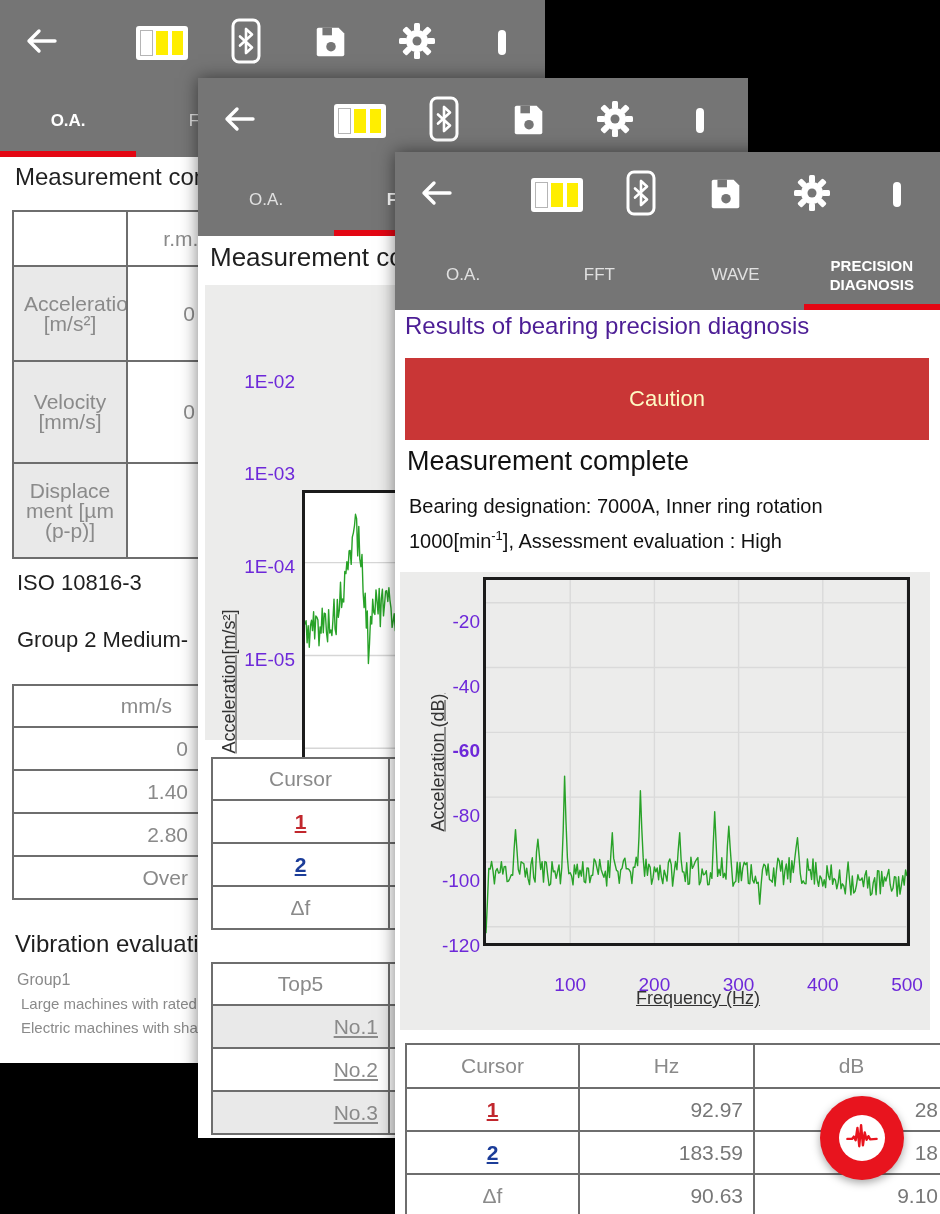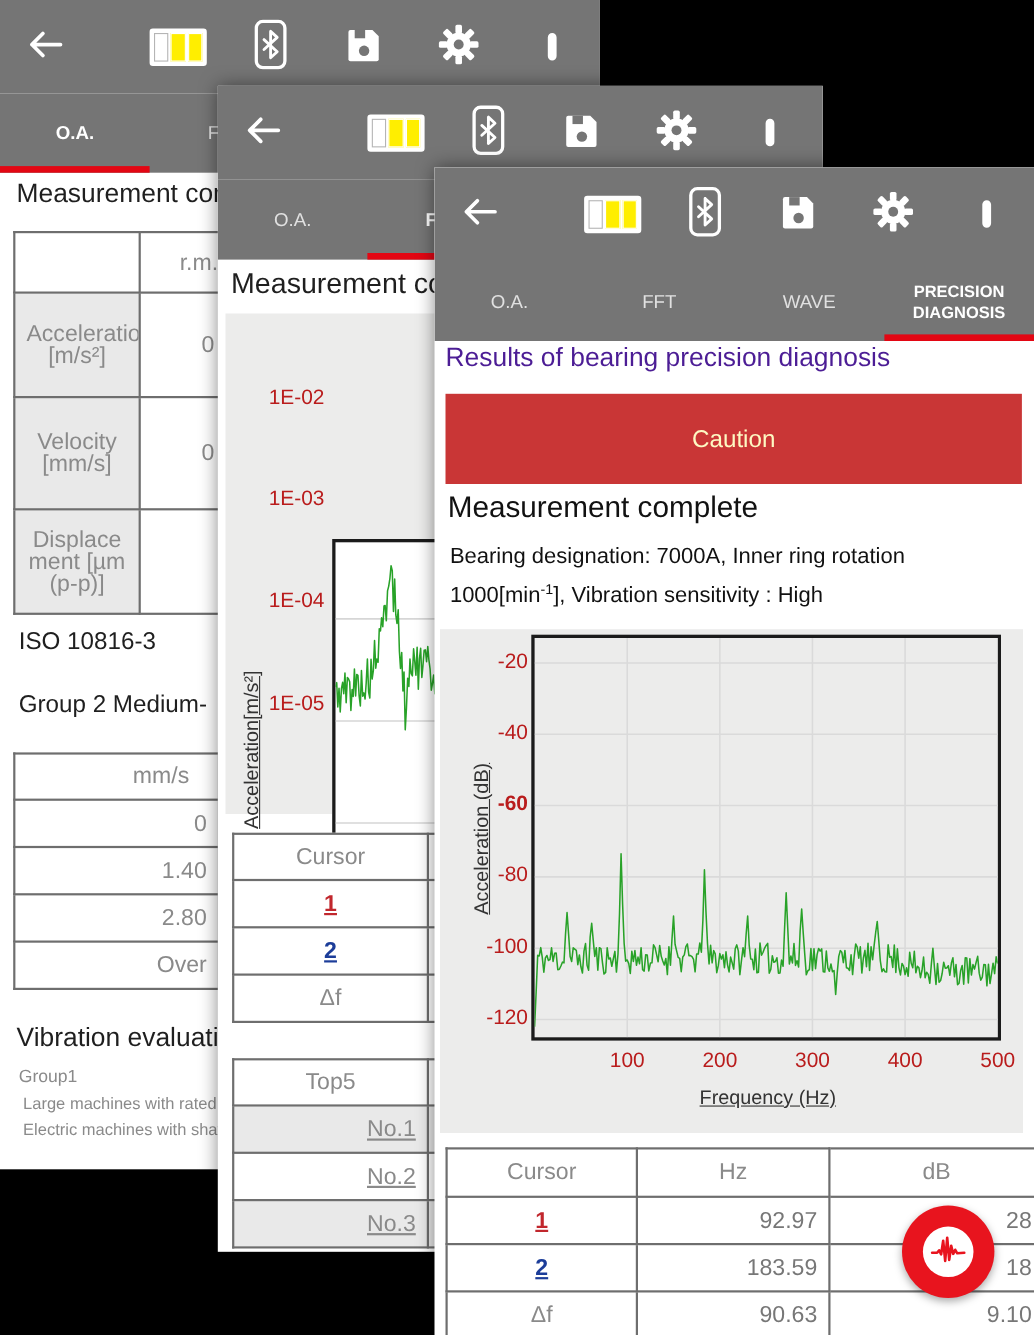--- a/index.html
+++ b/index.html
@@ -42,21 +42,21 @@
   td.ctr{text-align:center;}
   .lnk{font-weight:bold;text-decoration:underline;}
   .lnk.red{color:#c1272d;}
   .lnk.blue{color:#1c3d99;}
   td.shade{background:#e9e9e9;}
   td.u{text-decoration:underline;}
 
   .chart-panel{position:absolute;background:#ececeb;}
   .plot{position:absolute;border:3px solid #1b1b1b;}
   .plot svg{display:block;}
-  .tick{position:absolute;font-size:19px;color:#b91c1c;}
+  .tick{position:absolute;font-size:19px;color:#6d28d9;margin-top:20px;}
   .ytick{width:78px;text-align:right;}
   .xtick{width:64px;text-align:center;}
   .axlab{position:absolute;font-size:18px;color:#333;text-decoration:underline;
          text-align:center;width:200px;}
   .axlab.rot{transform:rotate(-90deg);}
 
   .banner{position:absolute;display:flex;align-items:center;justify-content:center;
           font-size:22px;color:#fef9c3;}
   .sub{position:absolute;font-size:20px;color:#111;}
   sup{font-size:13px;}
@@ -355,21 +355,21 @@
 
     <div class="apph" style="position:absolute;left:10px;top:160px;font-size:24px;color:#4c1d95;white-space:nowrap;">Results of bearing precision diagnosis</div>
 
     <div class="banner" style="left:10px;top:206px;width:524px;height:82px;background:#c93636;">
       <span>Caution</span>
     </div>
 
     <h2 class="apph" style="left:12px;top:294px;font-size:27px;color:#111;">Measurement complete</h2>
     <div class="sub" style="left:14px;top:343px;white-space:nowrap;">Bearing designation: 7000A, Inner ring rotation</div>
     <div class="sub" style="left:14px;top:376px;white-space:nowrap;">
-      <span>1000[min</span><sup>-1</sup><span>], Vibration sensitivity : High</span>
+      <span>1000[min</span><sup>-1</sup><span>], Assessment evaluation : High</span>
     </div>
 
     <div class="chart-panel" style="left:5px;top:420px;width:530px;height:458px;">
       <div class="axlab rot" style="left:-62px;top:180px;">Acceleration (dB)</div>
       <div id="front-yticks">
           <div class="tick ytick" style="left: 2px; top: 18.6875px;">-20</div>
           <div class="tick ytick" style="left: 2px; top: 83.5089px;">-40</div>
           <div class="tick ytick" style="left: 2px; top: 148.33px; font-weight: bold;">-60</div>
           <div class="tick ytick" style="left: 2px; top: 213.152px;">-80</div>
           <div class="tick ytick" style="left: 2px; top: 277.973px;">-100</div>

